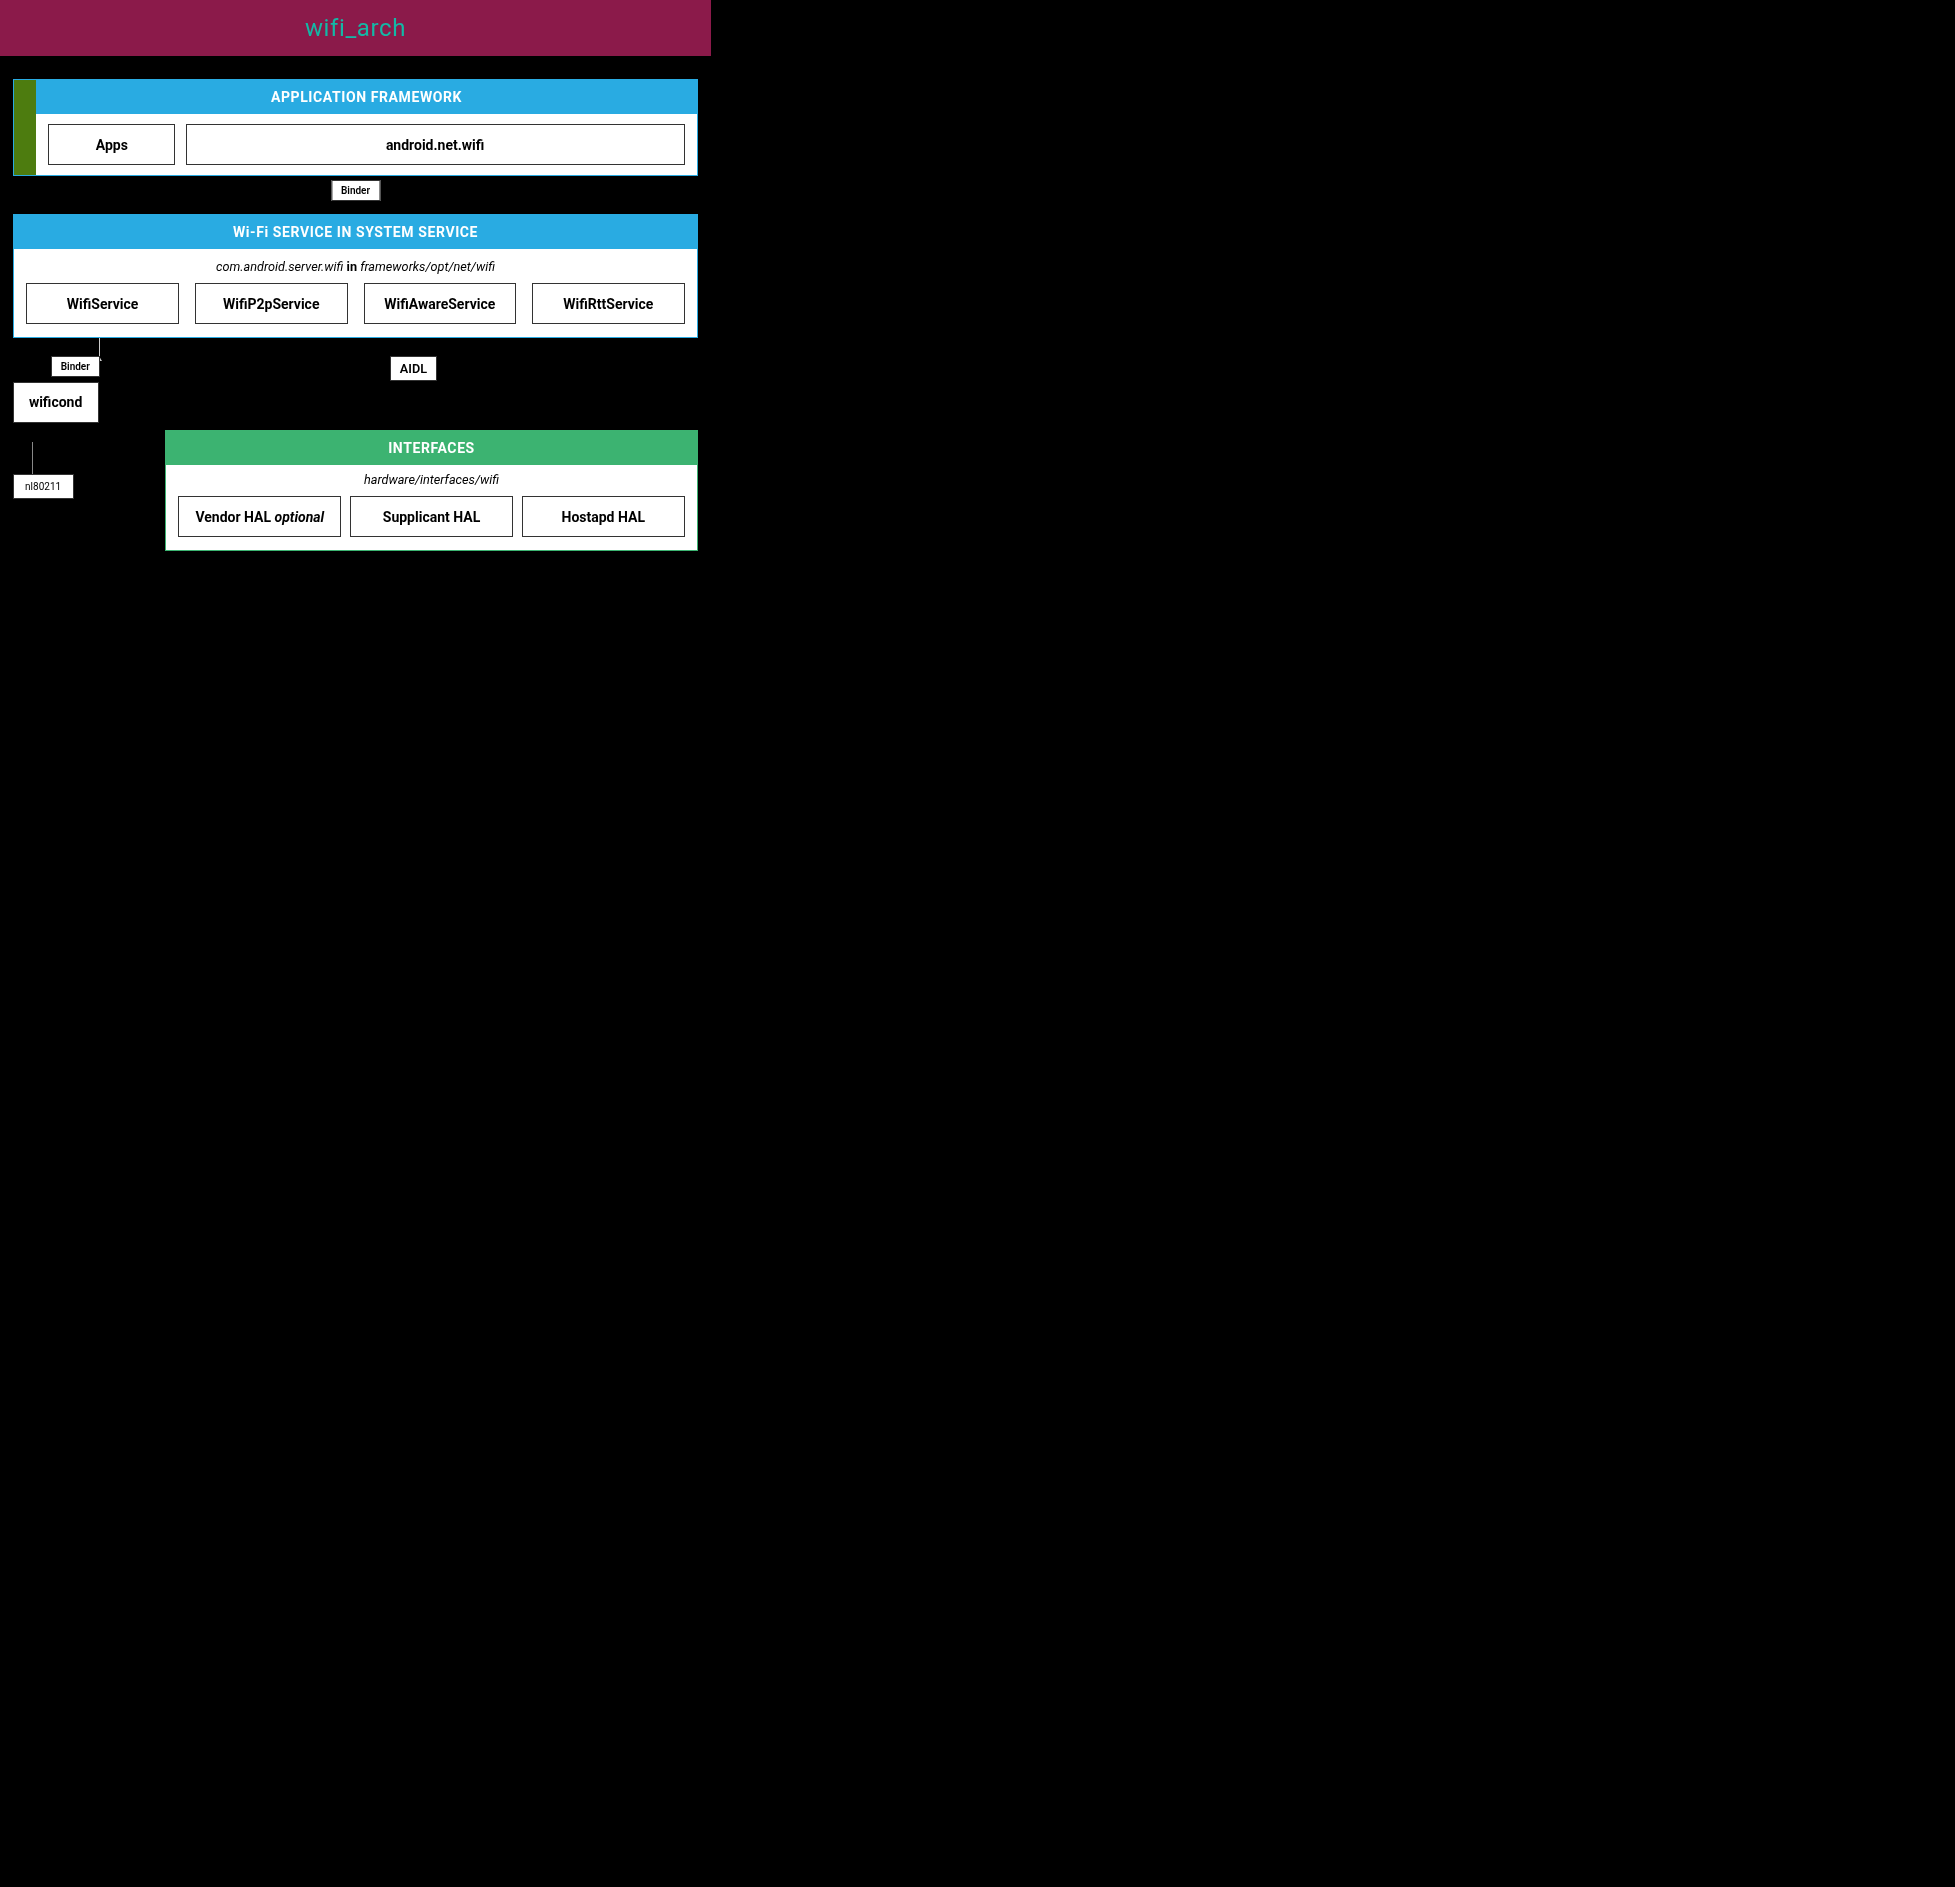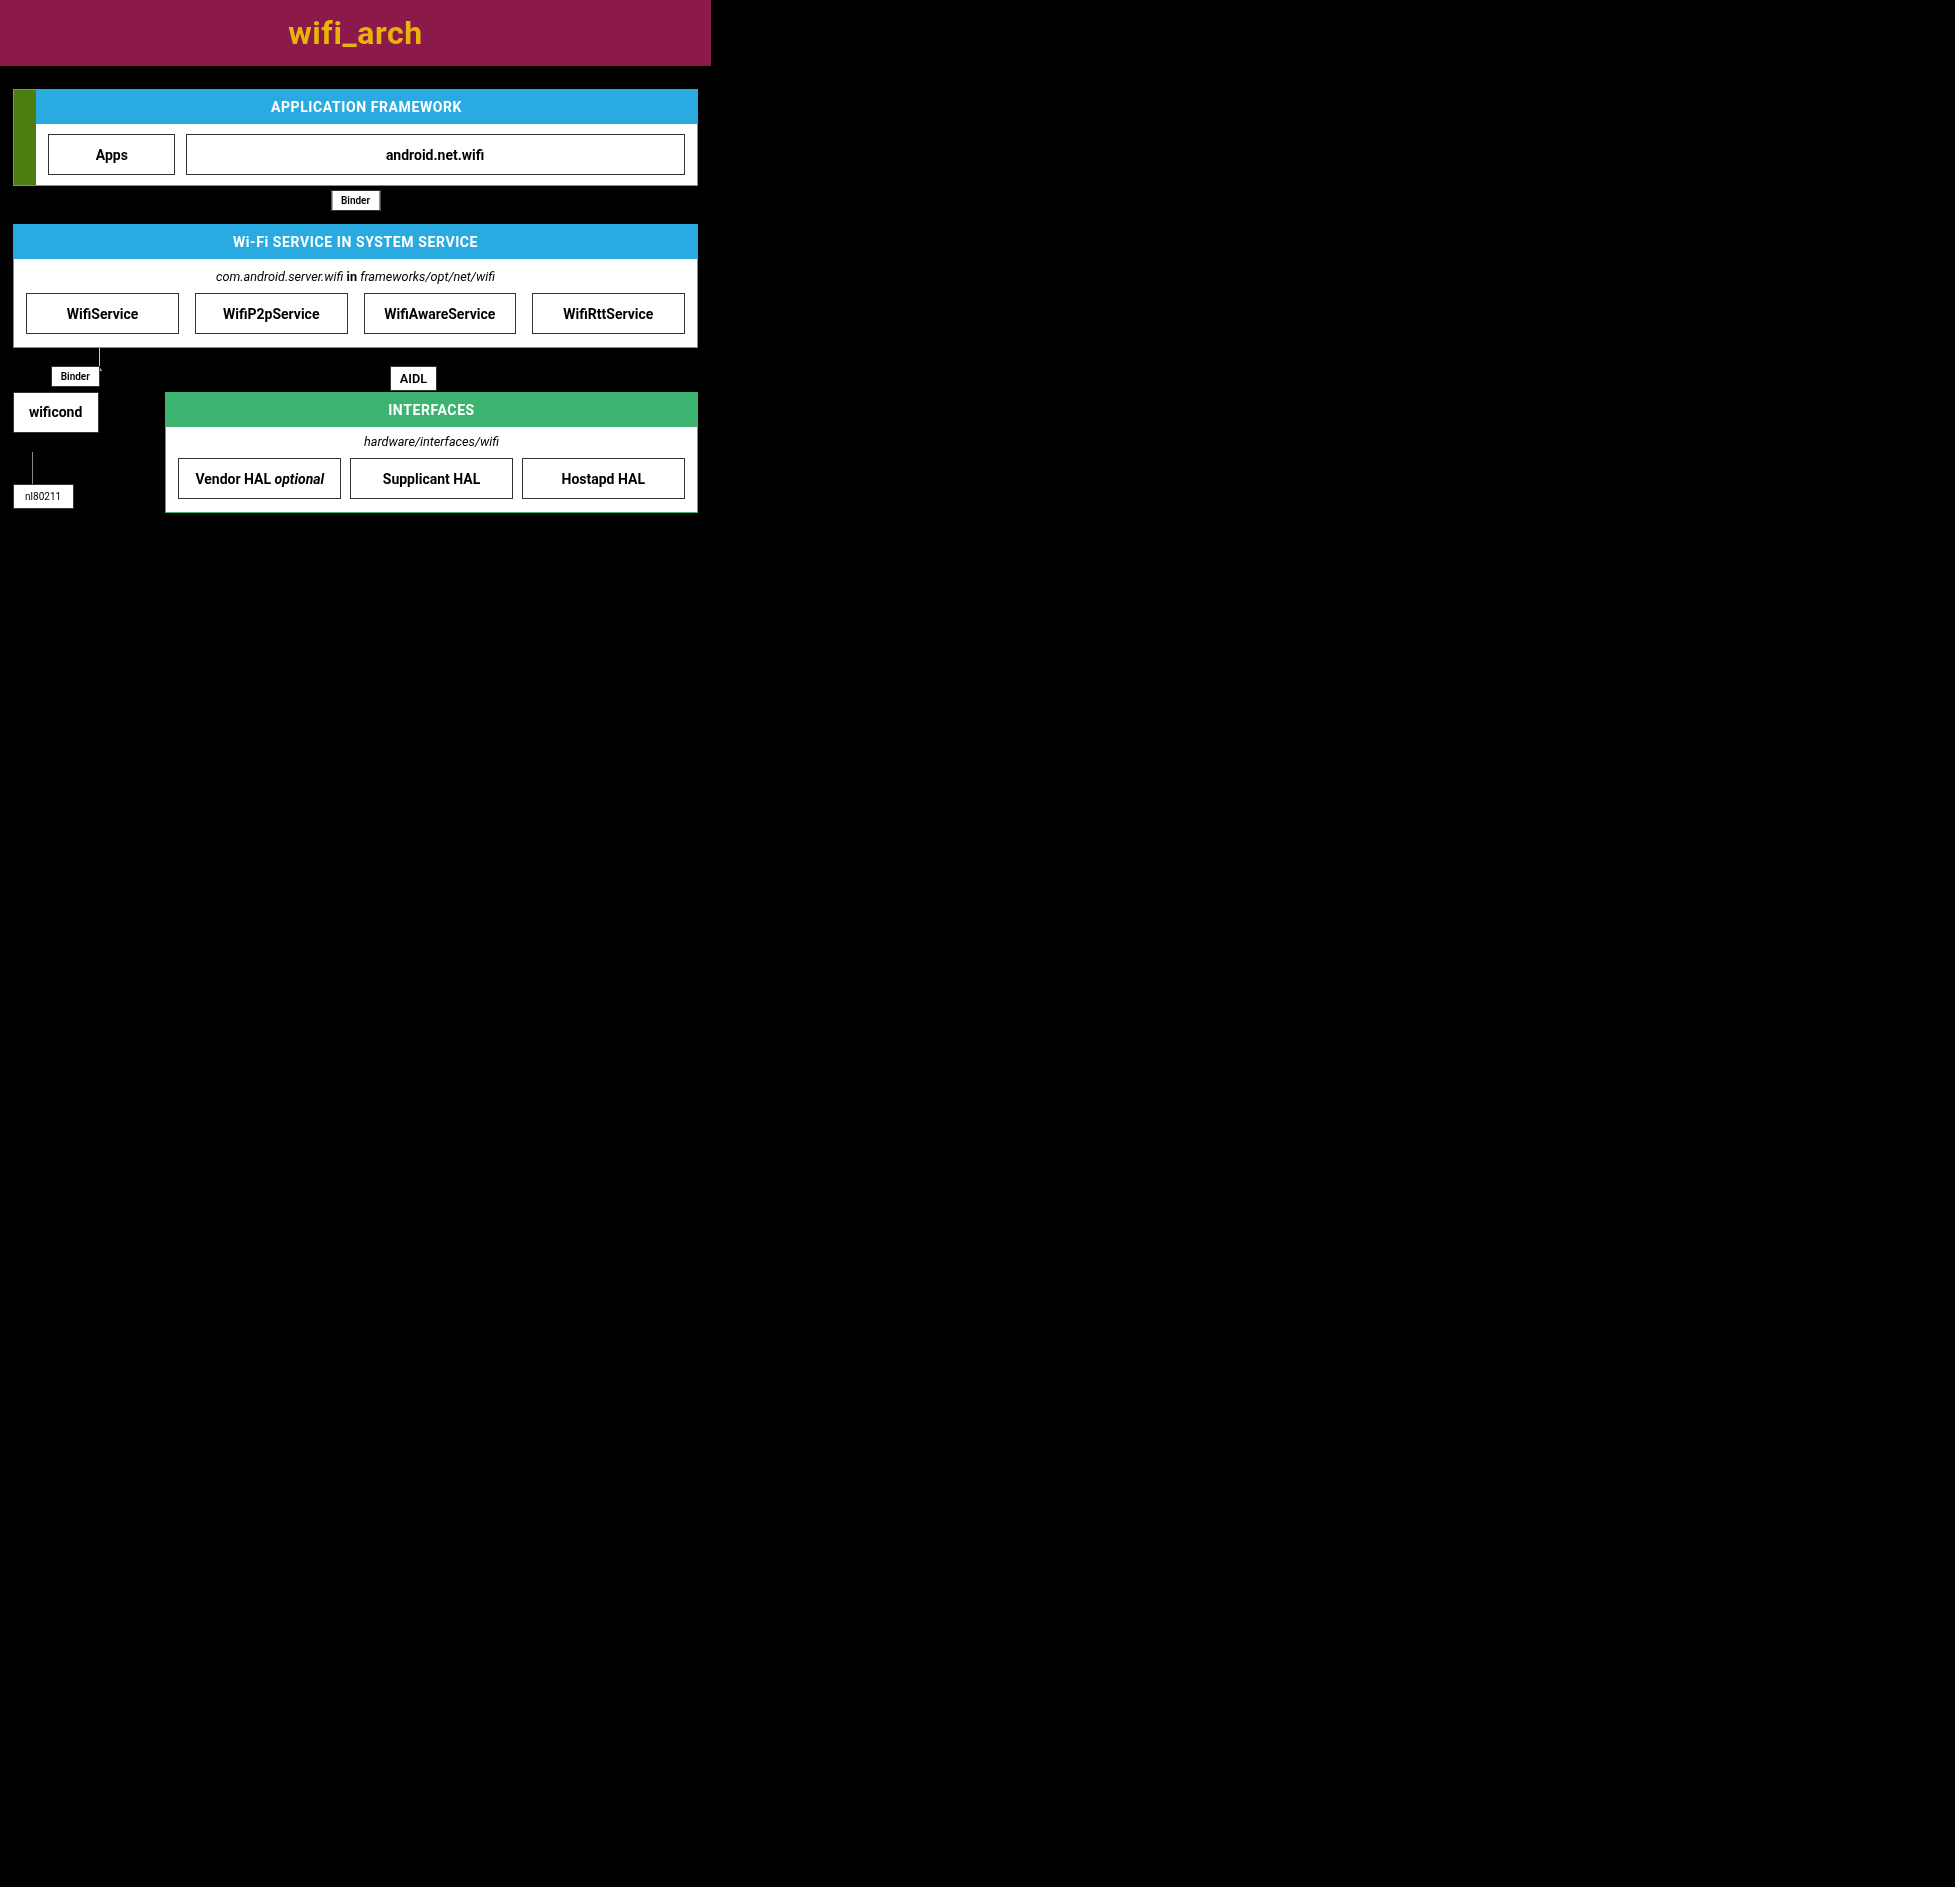--- a/index.html
+++ b/index.html
@@ -24,23 +24,23 @@
 
     
     .title-bar {
       background-color: #8B1A4A;
       text-align: center;
       padding: 14px 0;
       margin-bottom: 23px;
     }
 
     .title-bar h1 {
-      color: #eab308;
-      font-size: 32px;
-      font-weight: 700;
+      color: #14b8a6;
+      font-size: 24px;
+      font-weight: 400;
       letter-spacing: 0.6px;
     }
 
     
     .app-framework {
       border: 1.3px solid #29ABE2;
       background: #4d7c0f;
       margin: 0 12.7px 0 12.7px;
       padding-left: 22px;
     }
@@ -175,20 +175,21 @@
       padding: 6.4px 11.4px;
       font-size: 10px;
       font-weight: 400;
     }
 
     .interfaces-col {
       flex: 1;
       border: 1.3px solid #3CB371;
       background: #fef9c3;
       margin-left: 0;
+      margin-top: 48px;
     }
 
     .interfaces-body {
       background: #fff;
       padding: 7.6px 12.7px 12.7px 12.7px;
     }
 
     .hal-row {
       display: flex;
       gap: 9px;

